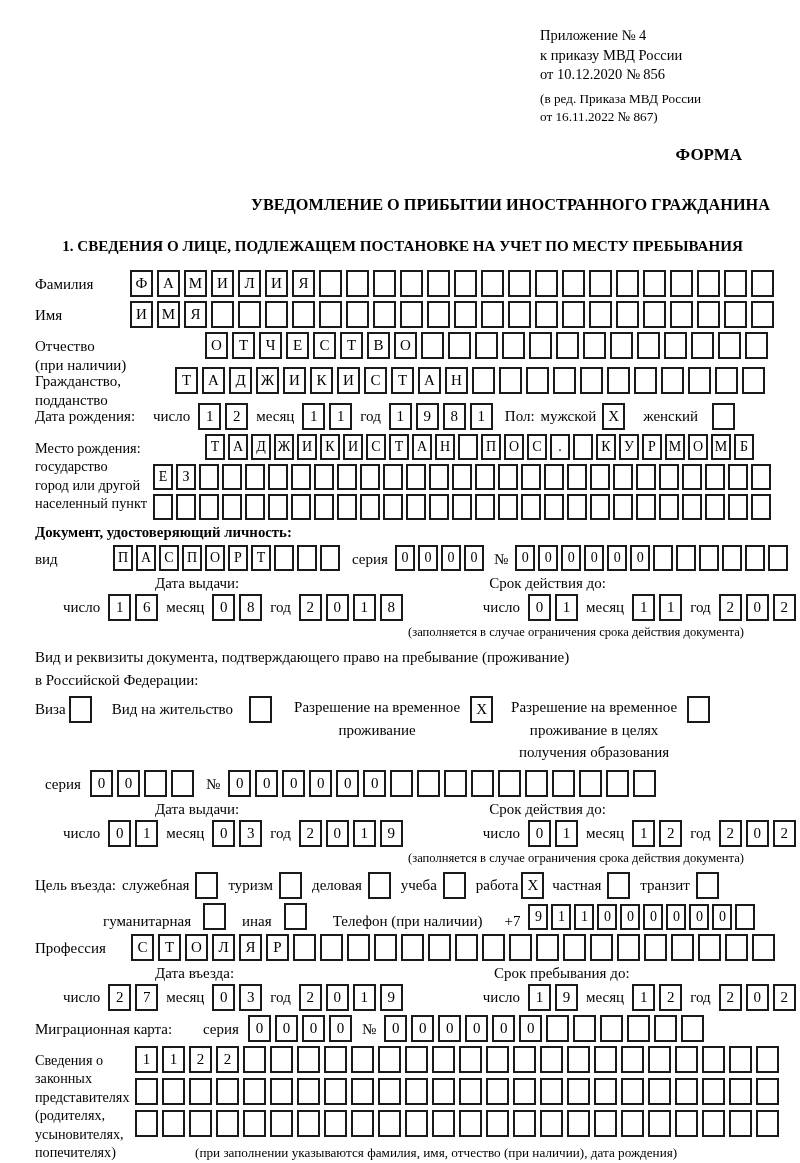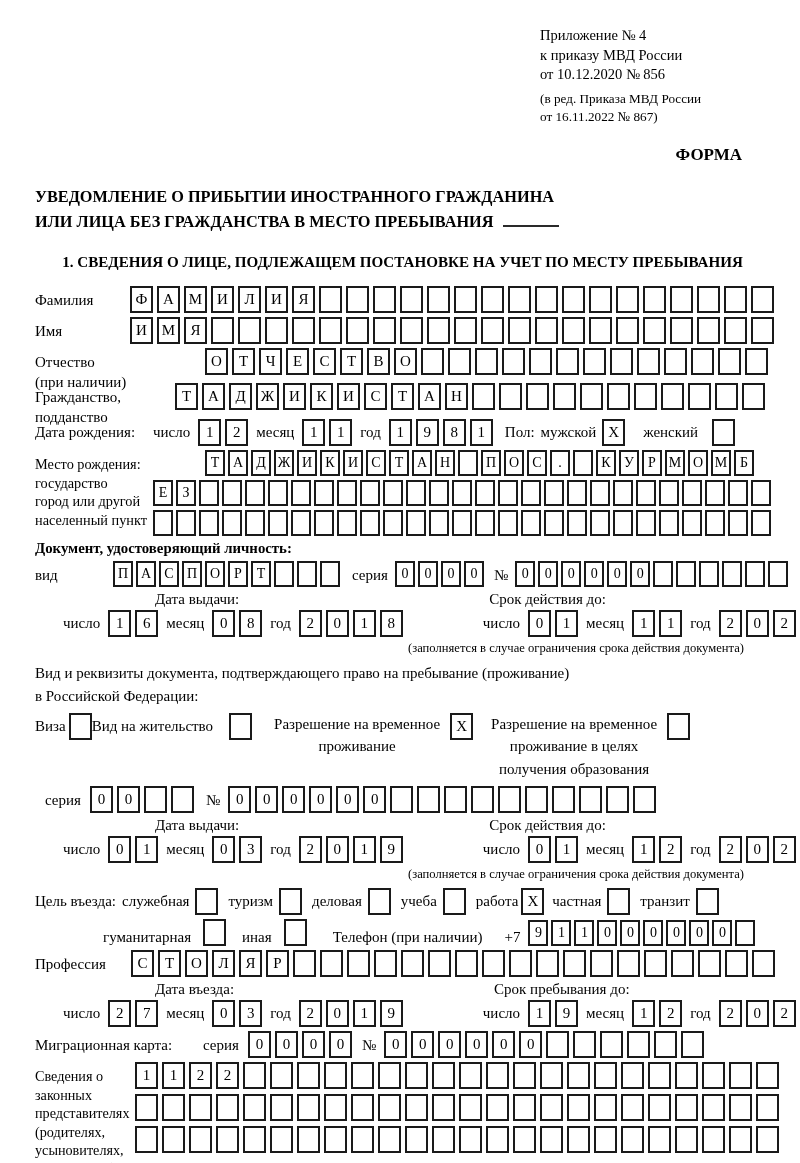--- a/index.html
+++ b/index.html
@@ -9,21 +9,21 @@
     background:#ffffff; color:#000;
     font-family:"Liberation Serif", serif;
   }
   .page { padding:26px 30px 0 35px; }
 
   .appendix { margin-left:505px; font-size:14.5px; line-height:1.35; }
   .appendix .amend { font-size:13.2px; line-height:1.35; margin-top:5px; }
 
   .forma { text-align:right; font-weight:bold; font-size:17px; margin:20px 28px 0 0; }
 
-  .title { text-align:left; font-weight:bold; font-size:16.3px; line-height:1.5; margin-top:20px; }
+  .title { text-align:right; font-weight:bold; font-size:16.3px; line-height:1.5; margin-top:28px; }
   .blankline { display:inline-block; width:56px; height:13px; border-bottom:2px solid #2a2a2a; margin-left:10px; }
 
   .sec-heading { text-align:center; font-weight:bold; font-size:15.1px; margin:20px 0 15px 0; }
 
   .frow { display:flex; align-items:flex-start; margin-bottom:4px; }
   .flabel { font-size:15px; line-height:1.3; padding-top:5px; flex:none; }
   .boxrow { display:flex; gap:4px; flex:none; }
   .cbox {
     width:23px; height:27px; flex:none;
     border:2px solid #1a1a1a; background:#fff;
@@ -56,21 +56,20 @@
     <div class="amend">
       <div>(в ред. Приказа МВД России</div>
       <div>от 16.11.2022 № 867)</div>
     </div>
   </div>
 
   <div class="forma">ФОРМА</div>
 
   <div class="title">
     <div>УВЕДОМЛЕНИЕ О ПРИБЫТИИ ИНОСТРАННОГО ГРАЖДАНИНА</div>
-    <div><span>ИЛИ ЛИЦА БЕЗ ГРАЖДАНСТВА В МЕСТО ПРЕБЫВАНИЯ</span><span class="blankline"></span></div>
   </div>
 
   <div class="sec-heading">1. СВЕДЕНИЯ О ЛИЦЕ, ПОДЛЕЖАЩЕМ ПОСТАНОВКЕ НА УЧЕТ ПО МЕСТУ ПРЕБЫВАНИЯ</div>
 
   <div class="frow">
     <div class="flabel" style="width:95px">Фамилия</div>
     <div class="boxrow">
         <span class="cbox">Ф</span>
         <span class="cbox">А</span>
         <span class="cbox">М</span>
@@ -401,21 +400,21 @@
   <div class="note">(заполняется в случае ограничения срока действия документа)</div>
 
   <div class="para">
     <div>Вид и реквизиты документа, подтверждающего право на пребывание (проживание)</div>
     <div>в Российской Федерации:</div>
   </div>
 
   <div class="frow" style="margin:4px 0 6px 0">
     <span class="opt-lbl">Виза</span>
     <span class="cbox ck" style="margin-left:3px"></span>
-    <span class="opt-lbl" style="">Вид на жительство</span>
+    <span class="opt-lbl" style="margin-left:20px">Вид на жительство</span>
     <span class="cbox ck" style="margin-left:16px"></span>
     <span class="opt-multi" style="margin-left:22px">
       <span>Разрешение на временное</span><br>
       <span>проживание</span>
     </span>
     <span class="cbox ck" style="margin-left:10px">X</span>
     <span class="opt-multi" style="margin-left:18px">
       <span>Разрешение на временное</span><br>
       <span>проживание в целях</span><br>
       <span>получения образования</span>

